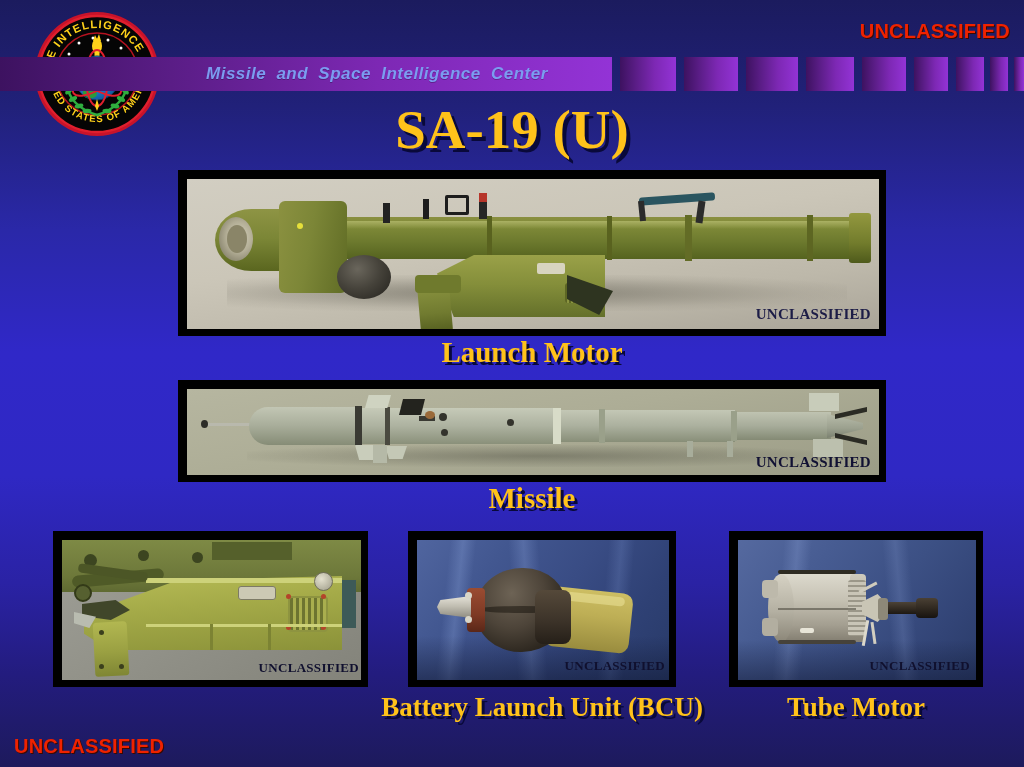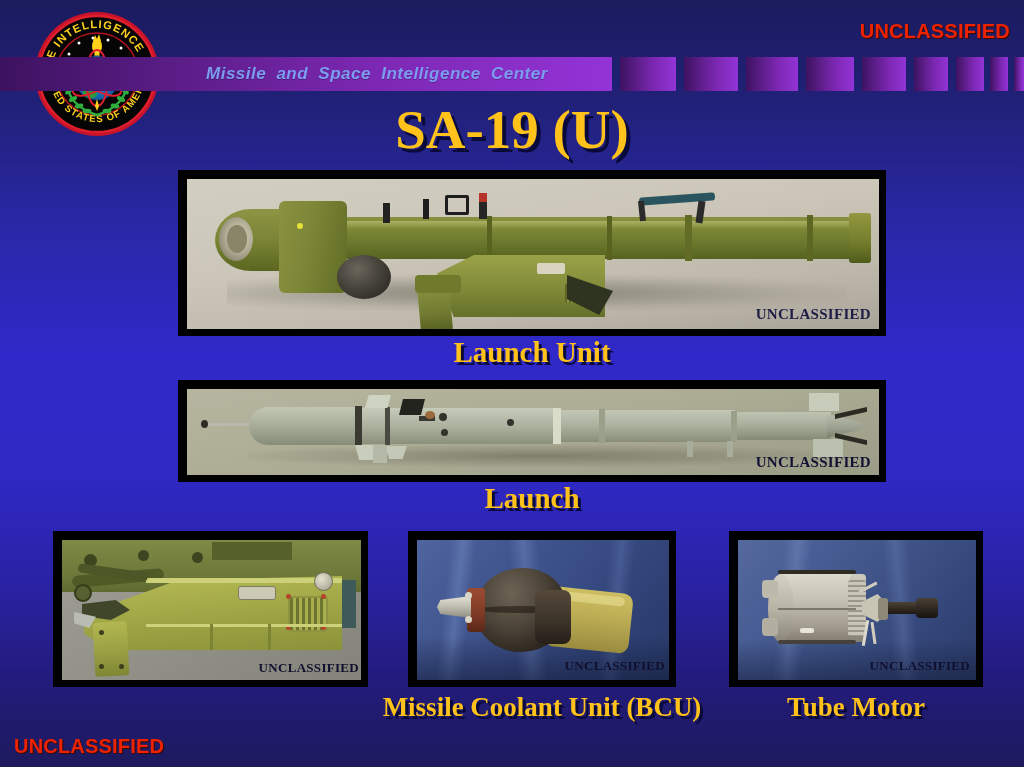--- a/index.html
+++ b/index.html
@@ -282,21 +282,21 @@
       <div style="position:absolute;left:292px;top:14px;width:8px;height:9px;background:#b6352a;"></div>
       <div style="position:absolute;left:452px;top:16px;width:76px;height:8px;border-radius:3px;background:#2a5560;transform:rotate(-4deg);"></div>
       <div style="position:absolute;left:510px;top:22px;width:7px;height:22px;background:#2b2b2b;transform:rotate(8deg);"></div>
       <div style="position:absolute;left:452px;top:22px;width:6px;height:20px;background:#2b2b2b;transform:rotate(-6deg);"></div>
       <div style="position:absolute;left:380px;top:96px;width:46px;height:40px;background:#2e3420;
            clip-path:polygon(0% 0%, 100% 40%, 70% 100%, 0% 60%);"></div>
 
       <div class="inner-mark" style="right:8px; bottom:6px; font-size:15px; color:#1c1c46;">UNCLASSIFIED</div>
     </div>
   </div>
-  <div class="caption" style="left:178px; top:336px; width:708px; font-size:29px;">Launch Unit</div>
+  <div class="caption" style="left:178px; top:336px; width:708px; font-size:29px;">Launch Motor</div>
 
   <div class="frame" style="left:178px; top:380px; width:708px; height:102px;">
     <div class="photo" style="left:8px; top:8px; width:692px; height:86px;
                 background:linear-gradient(170deg,#b6b6a0 0%,#adad96 45%,#9b9c86 100%);">
 
       <div style="position:absolute;left:60px;top:56px;width:580px;height:22px;
            background:radial-gradient(ellipse at 50% 50%, rgba(60,60,50,.38) 0%, rgba(0,0,0,0) 78%);"></div>
 
       <div style="position:absolute;left:18px;top:34px;width:46px;height:3px;background:#b9b9ad;"></div>
       <div style="position:absolute;left:14px;top:31px;width:7px;height:8px;border-radius:50%;background:#2d2d28;"></div>
@@ -342,21 +342,21 @@
       <div style="position:absolute;left:648px;top:44px;width:32px;height:12px;background:#2b2b24;
            clip-path:polygon(0% 0%, 100% 60%, 100% 100%, 0% 40%);"></div>
 
       <div style="position:absolute;left:186px;top:56px;width:14px;height:18px;background:#b5b9a7;"></div>
       <div style="position:absolute;left:500px;top:52px;width:6px;height:16px;background:#a8ad9b;"></div>
       <div style="position:absolute;left:540px;top:52px;width:6px;height:16px;background:#a8ad9b;"></div>
 
       <div class="inner-mark" style="right:8px; bottom:4px; font-size:15px; color:#111133;">UNCLASSIFIED</div>
     </div>
   </div>
-  <div class="caption" style="left:178px; top:482px; width:708px; font-size:29px;">Launch</div>
+  <div class="caption" style="left:178px; top:482px; width:708px; font-size:29px;">Missile</div>
 
   <div class="frame" style="left:53px; top:531px; width:315px; height:156px;">
     <div class="photo" style="left:8px; top:8px; width:299px; height:140px;
                 background:linear-gradient(150deg,#9f9f97 0%,#93938a 45%,#83837a 100%);">
 
       <div style="position:absolute;left:0;top:0;width:299px;height:52px;
            background:linear-gradient(180deg,#7e8a45 0%,#6d783a 70%,#5f6a32 100%);"></div>
       <div style="position:absolute;left:22px;top:14px;width:13px;height:13px;border-radius:50%;background:#3c4520;"></div>
       <div style="position:absolute;left:76px;top:10px;width:11px;height:11px;border-radius:50%;background:#3c4520;"></div>
       <div style="position:absolute;left:130px;top:12px;width:11px;height:11px;border-radius:50%;background:#3c4520;"></div>
@@ -439,21 +439,21 @@
 
       <div style="position:absolute;left:20px;top:56px;width:34px;height:22px;border-radius:4px;
            background:linear-gradient(180deg,#e4e2d8 0%,#bfbcb0 48%,#8e8b80 100%);
            clip-path:polygon(10% 18%, 100% 0%, 100% 100%, 10% 82%, 0% 50%);"></div>
       <div style="position:absolute;left:48px;top:52px;width:7px;height:7px;border-radius:50%;background:#d9d6c8;"></div>
       <div style="position:absolute;left:48px;top:76px;width:7px;height:7px;border-radius:50%;background:#d9d6c8;"></div>
 
       <div class="inner-mark" style="right:4px; bottom:6px; font-size:13px; color:#10102e;">UNCLASSIFIED</div>
     </div>
   </div>
-  <div class="caption" style="left:372px; top:692px; width:340px; font-size:27px;">Missile Coolant Unit (BCU)</div>
+  <div class="caption" style="left:372px; top:692px; width:340px; font-size:27px;">Battery Launch Unit (BCU)</div>
 
   <div class="frame" style="left:729px; top:531px; width:254px; height:156px;">
     <div class="photo" style="left:8px; top:8px; width:238px; height:140px;">
       <div style="position:absolute;inset:0;
            background:linear-gradient(130deg,#55699f 0%,#475c92 28%,#3c5084 56%,#324476 80%,#2a3b68 100%);"></div>
       <div style="position:absolute;left:40px;top:-10px;width:28px;height:160px;
            background:linear-gradient(90deg,rgba(255,255,255,0),rgba(150,172,225,.26),rgba(255,255,255,0));transform:rotate(5deg);"></div>
       <div style="position:absolute;left:150px;top:-10px;width:26px;height:160px;
            background:linear-gradient(90deg,rgba(255,255,255,0),rgba(140,162,215,.22),rgba(255,255,255,0));transform:rotate(-5deg);"></div>
       <div style="position:absolute;left:0;top:100px;width:238px;height:40px;

